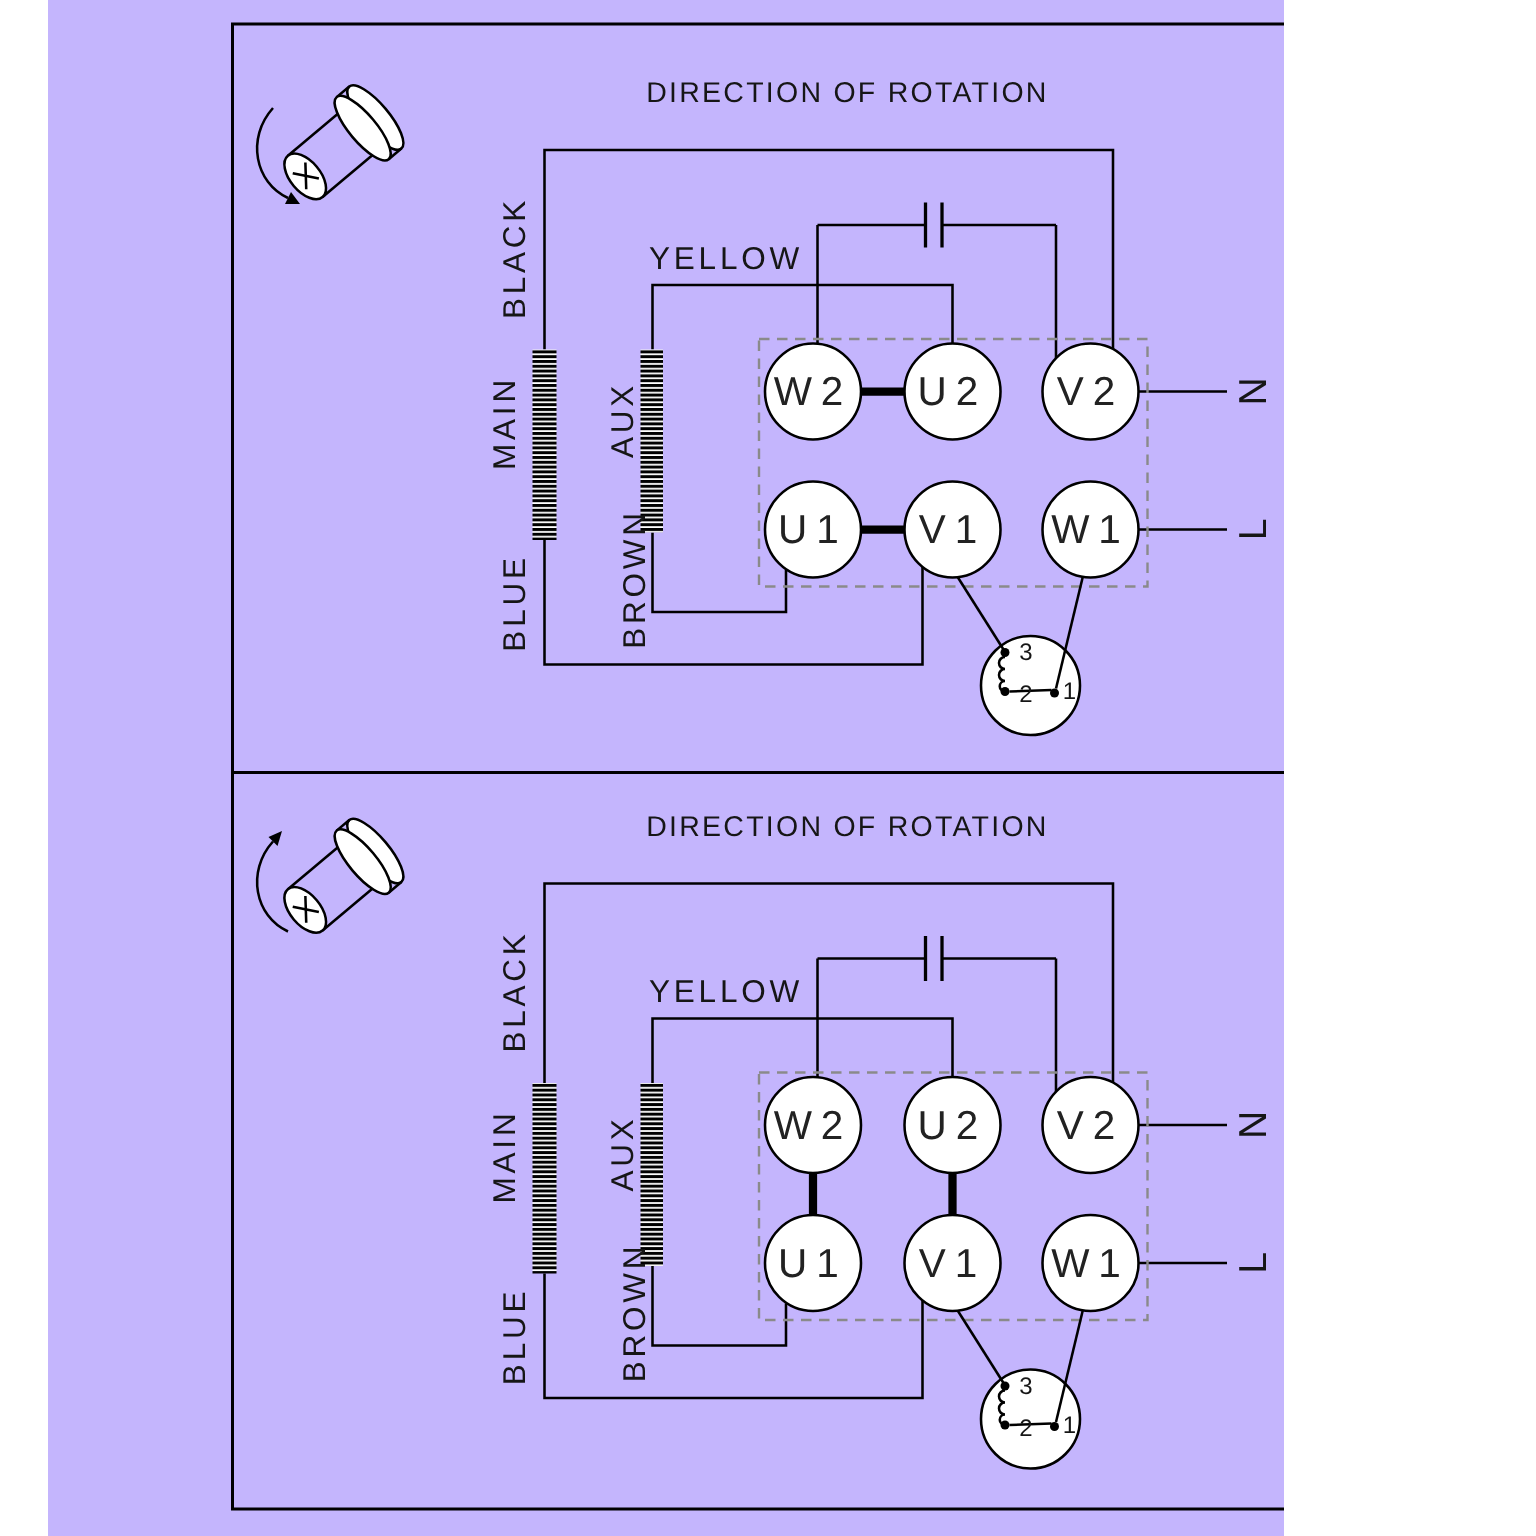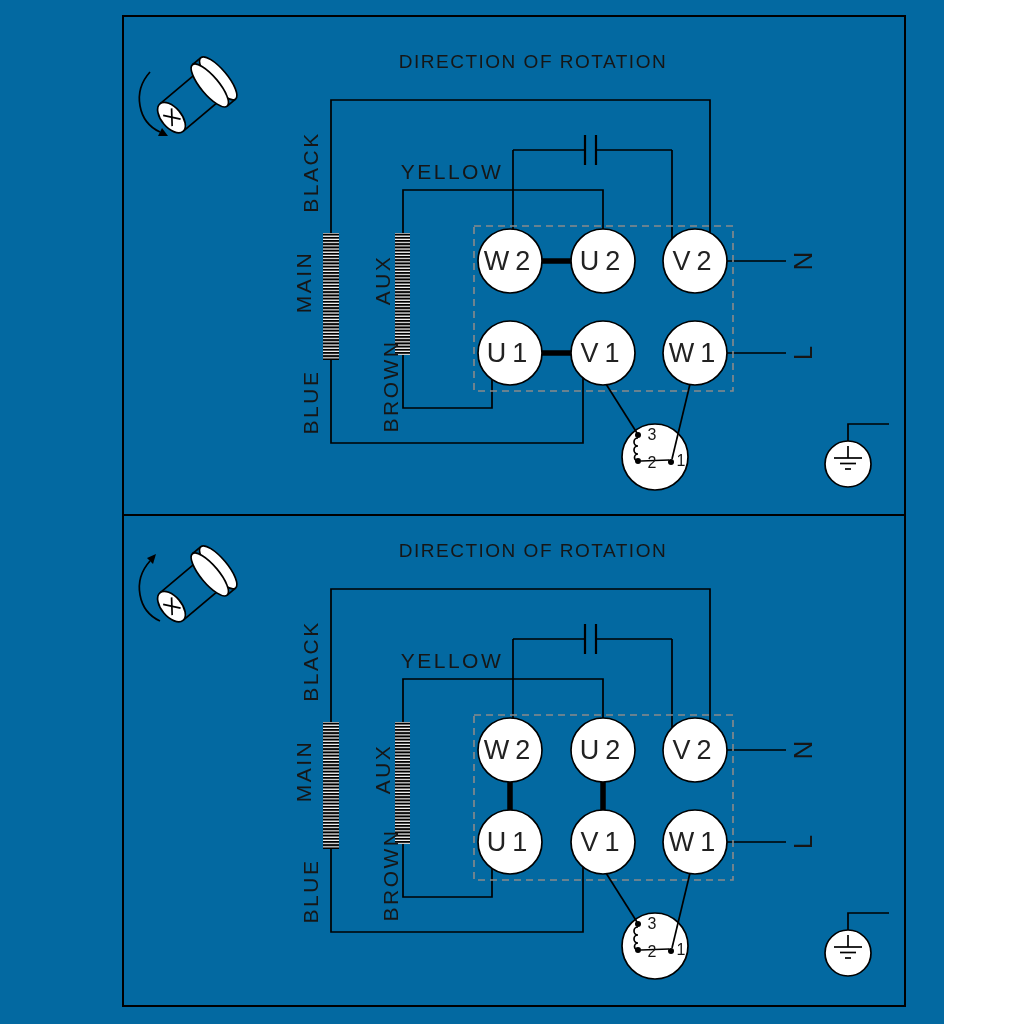--- a/index.html
+++ b/index.html
@@ -1,16 +1,16 @@
 <!DOCTYPE html>
 <html><head>
 <meta charset="utf-8">
 <style>
   html,body { margin:0; padding:0; background:#ffffff; }
-  .canvas { position:relative; width:944px; height:1024px; background:#0369a1; overflow:hidden; }
+  .canvas { position:relative; width:824px; height:1024px; background:#c4b5fd; overflow:hidden;margin-left:32px; }
   svg text { font-family:"Liberation Sans", sans-serif; fill:#161616; }
   .title      { font-size:19px; letter-spacing:1.5px; text-anchor:middle; }
   .vlabel     { font-size:21px; letter-spacing:2.5px; text-anchor:middle; }
   .hlabel     { font-size:21px; letter-spacing:2.5px; text-anchor:middle; }
   .termlabel  { font-size:27px; letter-spacing:6px; text-anchor:middle; fill:#222; }
   .small      { font-size:16px; text-anchor:middle; }
   .nl         { font-size:26px; text-anchor:middle; }
   .wire       { stroke:#000; stroke-width:1.7; fill:none; }
   .plate      { stroke:#000; stroke-width:2.2; }
   .term       { fill:#fff; stroke:#000; stroke-width:1.7; }

